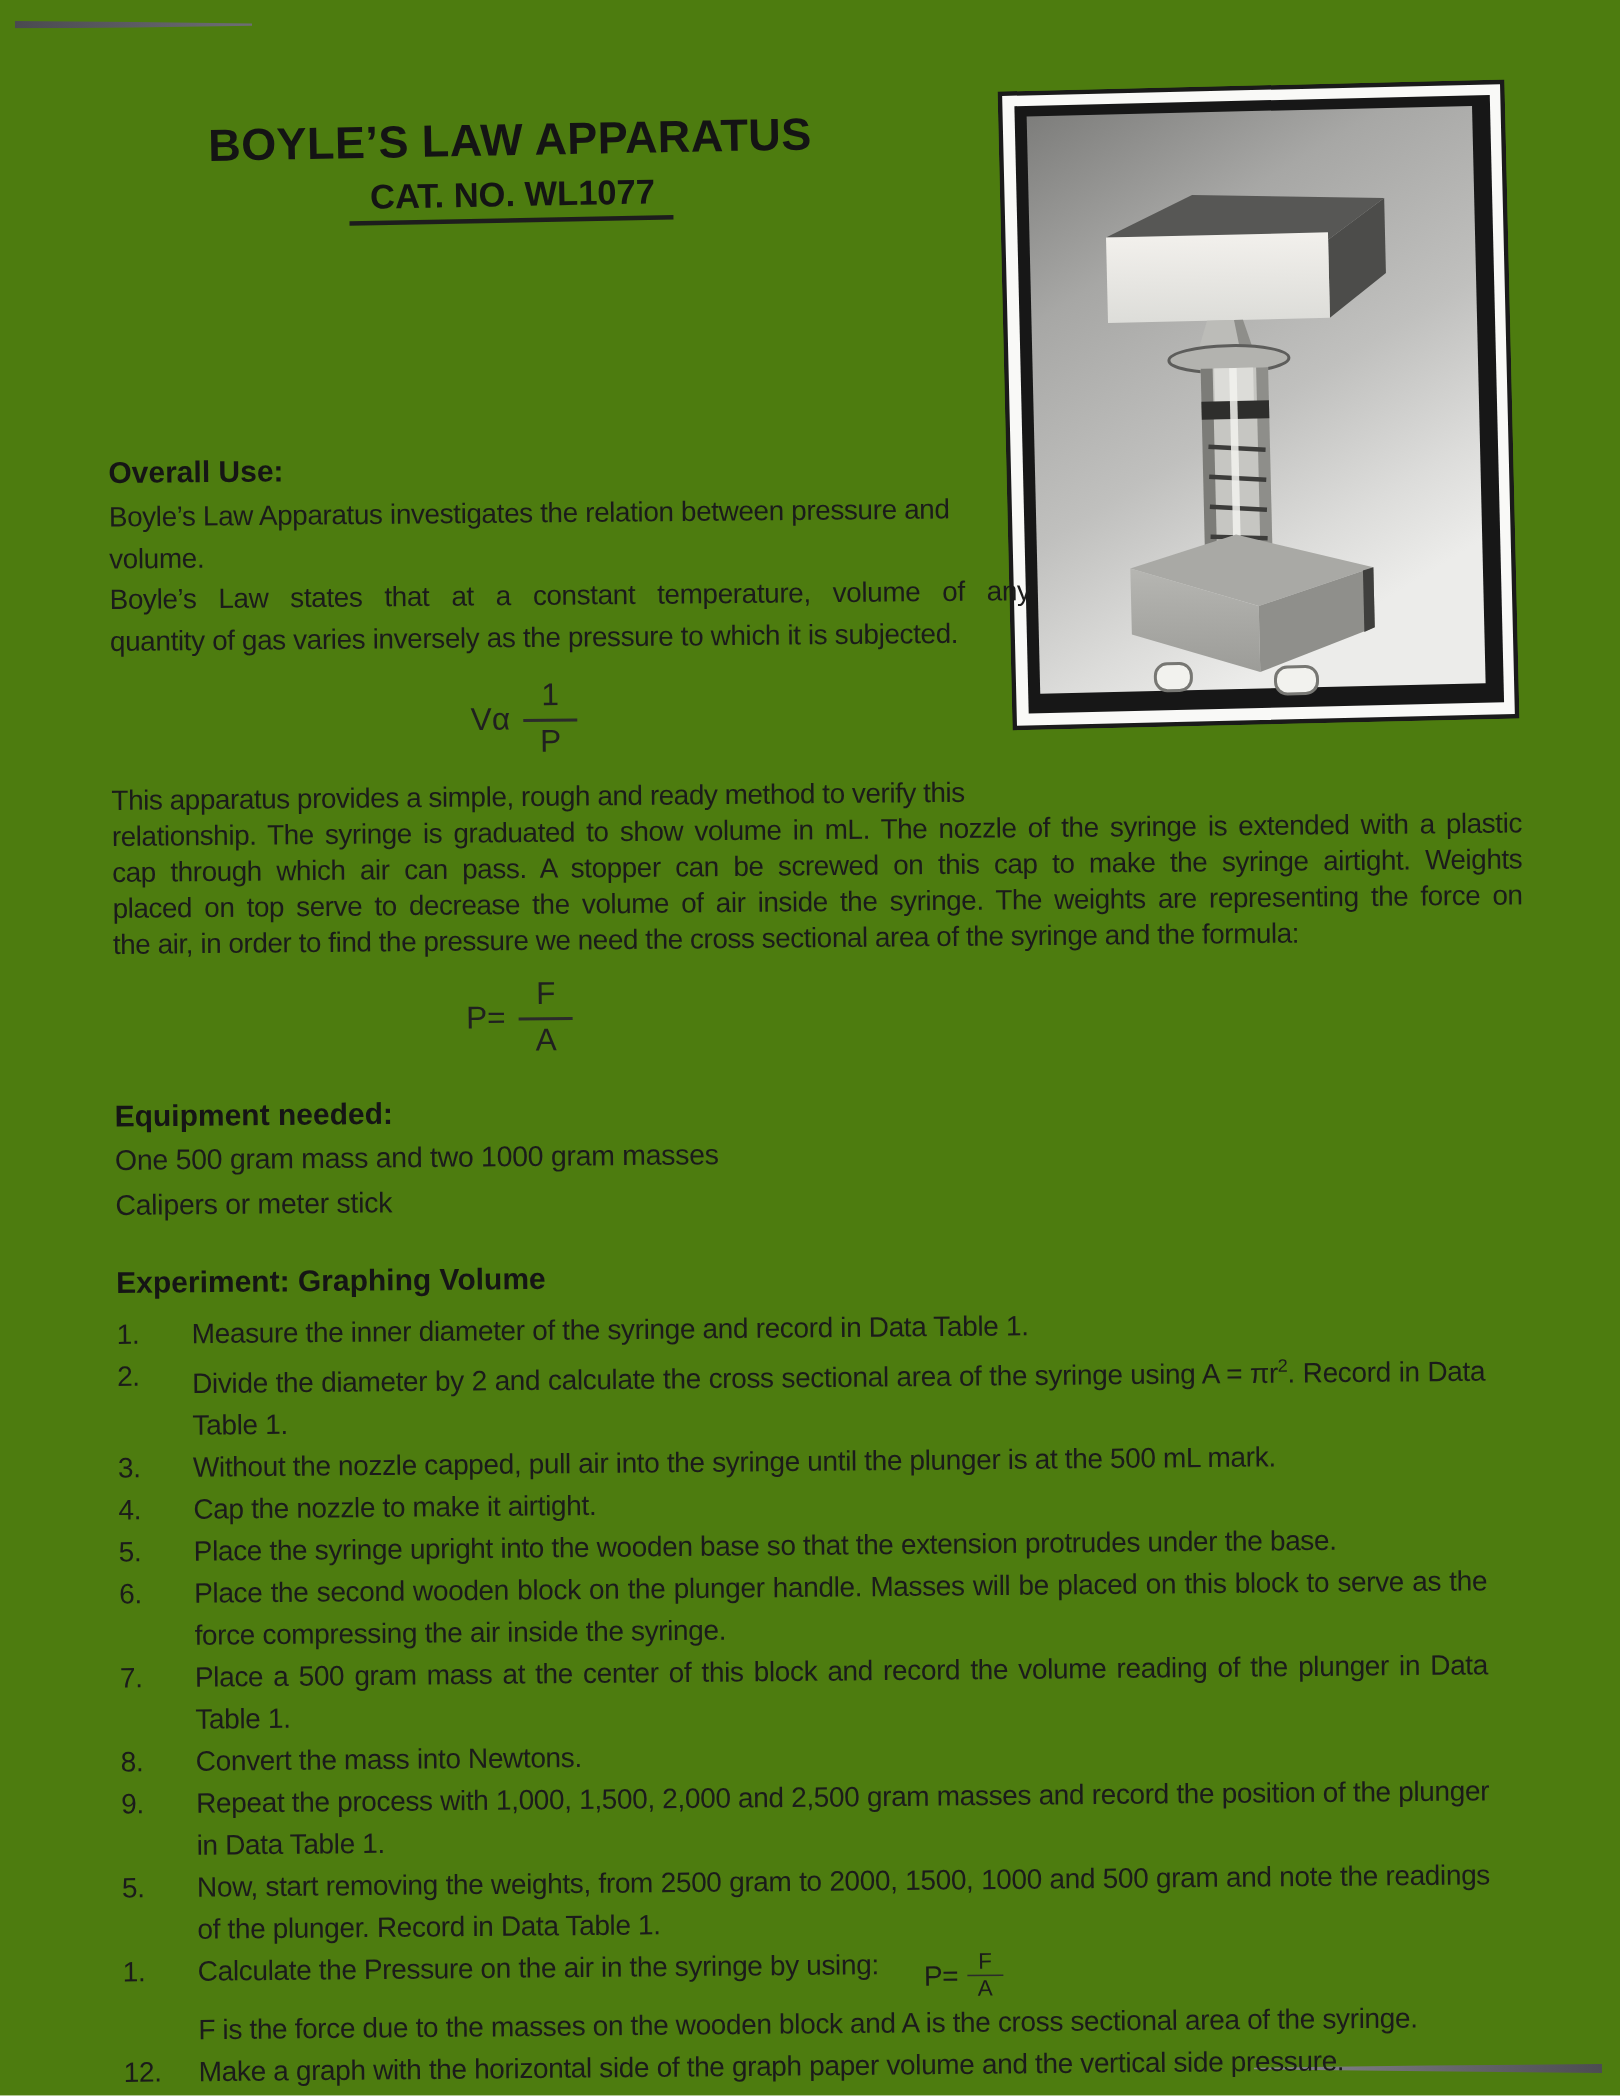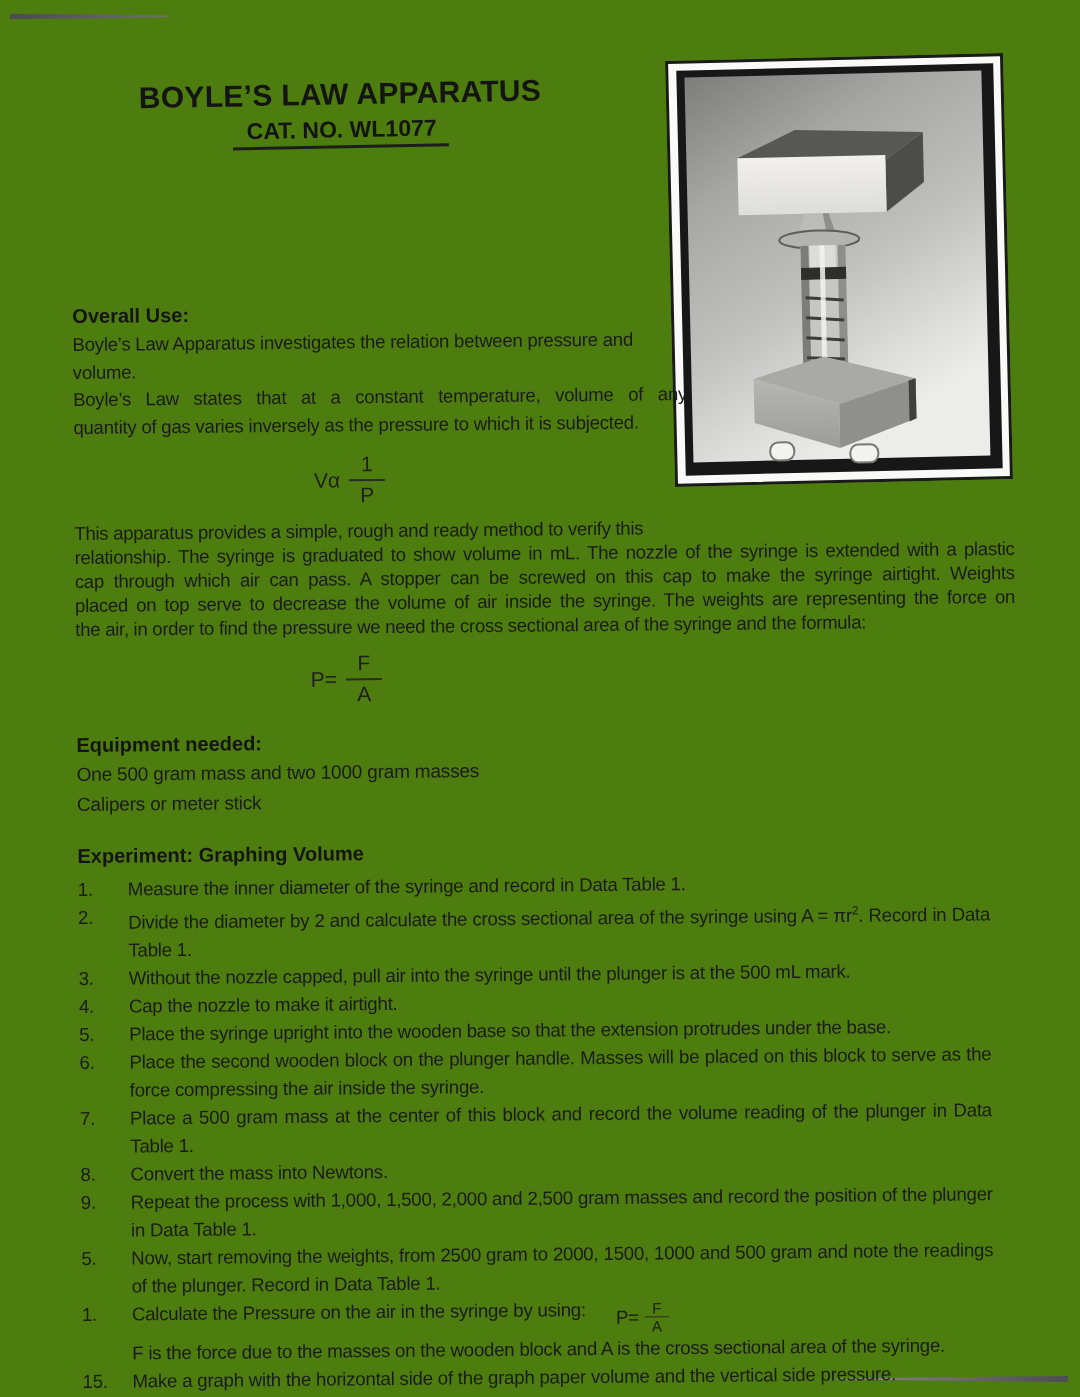--- a/index.html
+++ b/index.html
@@ -241,19 +241,19 @@
                 <span class="frac frac-sm">
                   <span class="num">F</span>
                   <span class="den">A</span>
                 </span>
               </span></div>
           <div>F is the force due to the masses on the wooden block and A is the cross sectional area of the syringe.</div>
         </div>
       </div>
 
       <div class="step">
-        <div class="step-num">15.</div>
+        <div class="step-num">12.</div>
         <div class="step-text">Make a graph with the horizontal side of the graph paper volume and the vertical side pressure.</div>
       </div>
 
     </div>
   </div>
 </div>
 
 </body></html>

